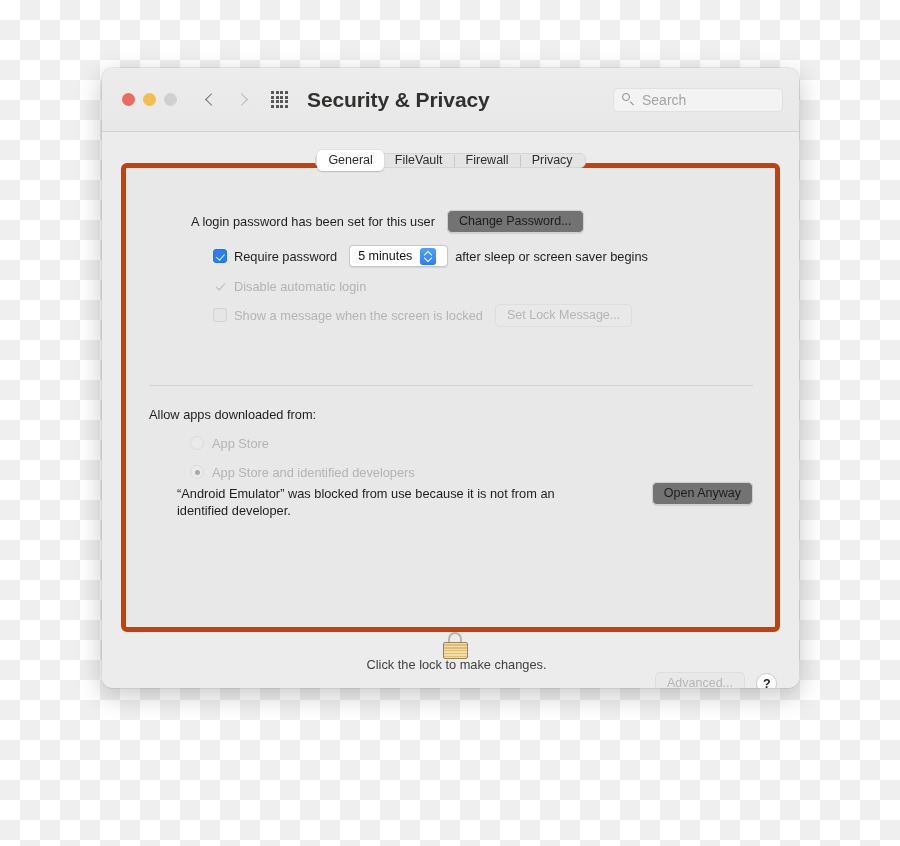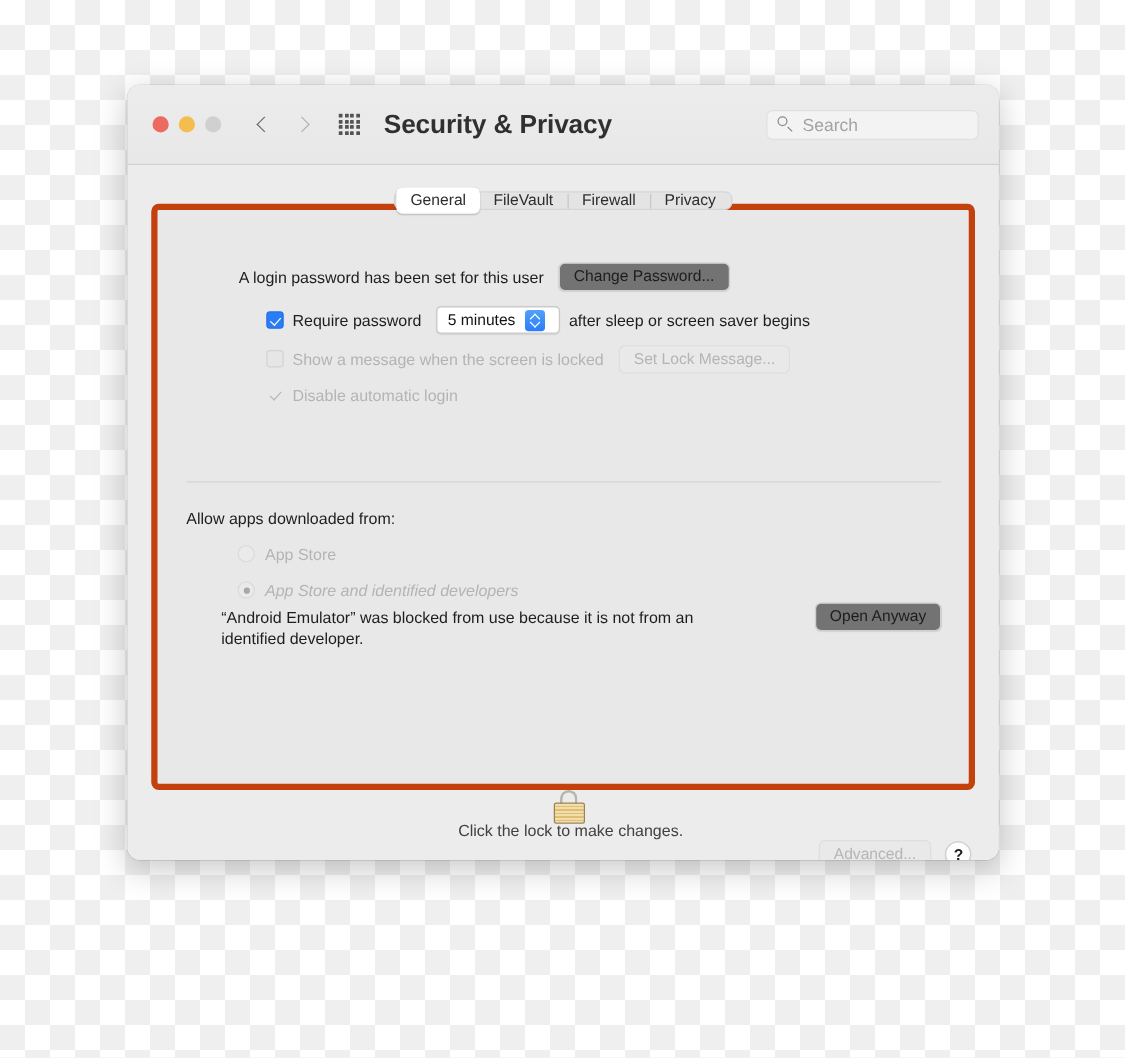--- a/index.html
+++ b/index.html
@@ -386,21 +386,21 @@
     font-size: 12.8px;
     color: #1e1e1e;
     margin-bottom: 10px;
   }
   .radio-row {
     display: flex;
     align-items: center;
     margin-left: 41px;
     height: 22px;
   }
-  .radio-row + .radio-row { margin-top: 7px; font-style: italic; }
+  .radio-row + .radio-row { margin-top: 7px; }
   .rb {
     width: 14px;
     height: 14px;
     border-radius: 50%;
     flex: 0 0 14px;
     background: #eaeaea;
     border: 1px solid #dadada;
     position: relative;
     box-sizing: border-box;
   }
@@ -584,29 +584,29 @@
         <div class="row row-req">
           <span class="cb on"></span>
           <span class="cb-label">Require password</span>
           <div class="popup">
             <span class="popup-value">5 minutes</span>
             <span class="stepper"></span>
           </div>
           <span class="cb-label">after sleep or screen saver begins</span>
         </div>
 
+        <div class="row row-autologin">
+          <span class="cb on-dis"></span>
+          <span class="cb-label dim">Disable automatic login</span>
+        </div>
+
         <div class="row row-msg">
           <span class="cb off-dis"></span>
           <span class="cb-label dim">Show a message when the screen is locked</span>
           <button class="btn disabled btn-lock-msg">Set Lock Message...</button>
-        </div>
-
-        <div class="row row-autologin">
-          <span class="cb on-dis"></span>
-          <span class="cb-label dim">Disable automatic login</span>
         </div>
 
         <div class="divider"></div>
 
         <div class="sec2">
           <div class="allow-title">Allow apps downloaded from:</div>
 
           <div class="radio-row">
             <span class="rb"></span>
             <span class="rb-label">App Store</span>

